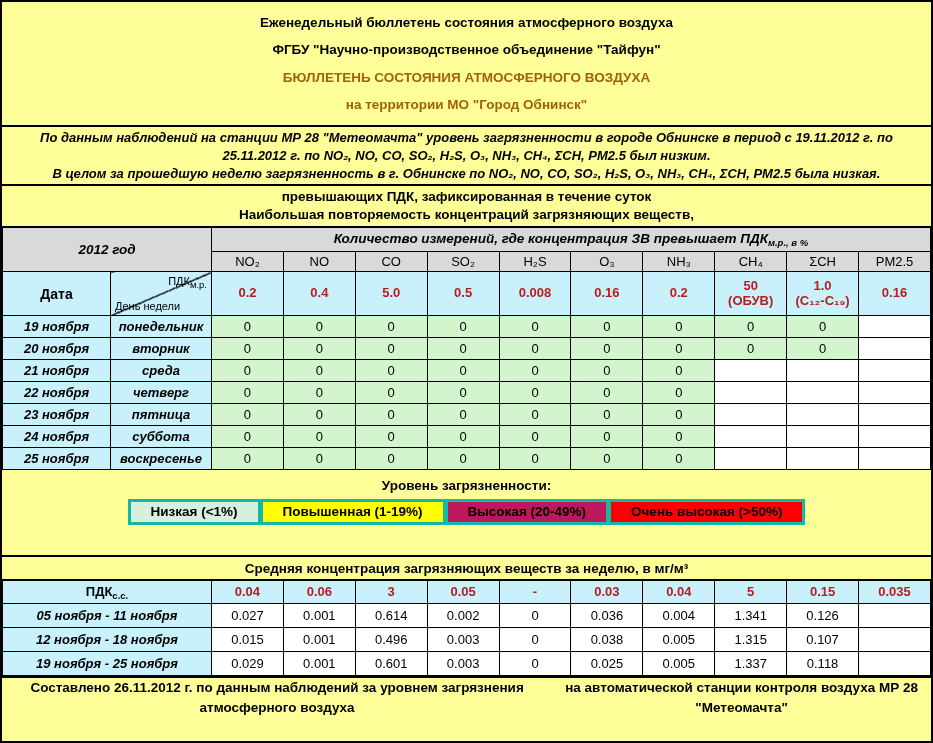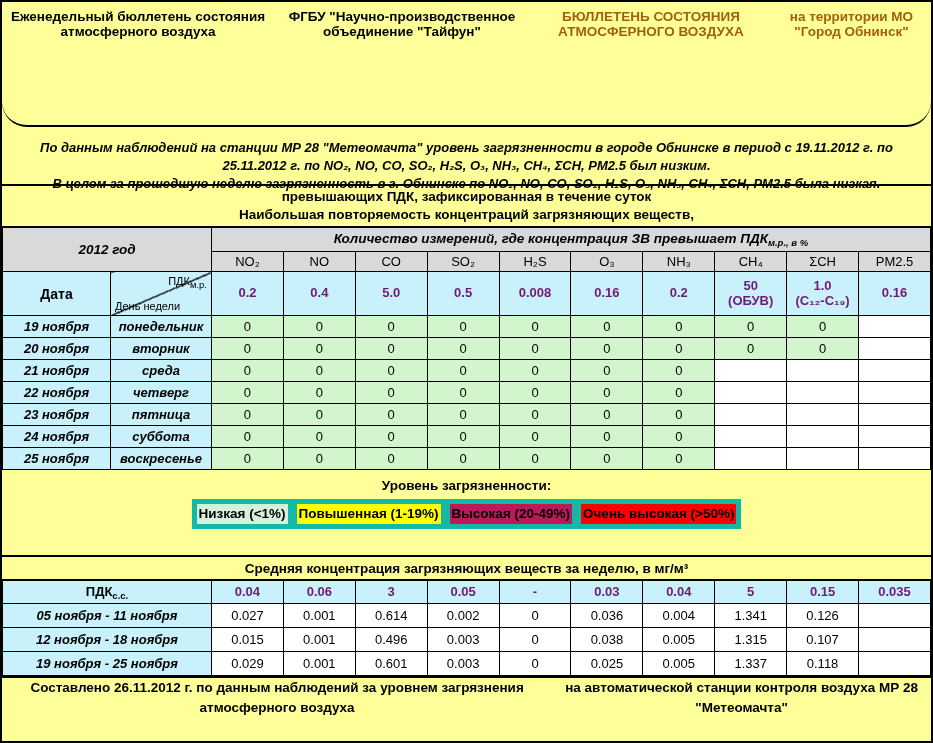--- a/index.html
+++ b/index.html
@@ -7,68 +7,68 @@
   body { font-family: "Liberation Sans", "DejaVu Sans", sans-serif; color:#000; }
   .page {
     width: 933px; height: 743px;
     background: #FFFF99;
     border: 2px solid #000;
     overflow: hidden;
   }
   
   .sec-header {
     height: 125px; border-bottom: 2px solid #000;
-    display: flex; flex-direction: row; justify-content: space-around;
-    text-align: center; padding: 7px 0; border-radius: 25px;
+    display: flex; flex-direction: column; justify-content: space-around;
+    text-align: center; padding: 7px 0;
   }
   .hl { font-weight: bold; font-size: 13.5px; }
   .hl.blue { color: #a16207; }
   
   .sec-summary {
     height: 59px; border-bottom: 2px solid #000;
     text-align: center; font-weight: bold; font-style: italic;
-    font-size: 13px; line-height: 1.38; padding: 12px 6px;
+    font-size: 13px; line-height: 1.38; padding: 2px 6px;
   }
   
   .sec-t1title {
     height: 41px; border-bottom: 1px solid #000;
     display:flex; flex-direction:column; justify-content:center;
     text-align: center; font-weight: bold; font-size: 13.5px; line-height: 1.35;
   }
   
   table { width: 100%; border-collapse: collapse; table-layout: fixed; }
   td { border: 1px solid #000; text-align: center; vertical-align: middle; font-size: 13px; overflow: hidden; }
   .cell-gray { background: #D9D9D9; }
   .cell-c    { background: #C8F1FB; }
   .cell-g    { background: #D3F5CD; }
   .cell-w    { background: #FFFFFF; }
   .t1 .r-h1 td { height: 24px; font-weight: bold; font-style: italic; font-size: 13.5px; }
   .t1 .r-h2 td { height: 20px; font-size: 13px; }
   .t1 .r-pdk td { height: 44px; }
   .t1 .r-d td { height: 22px; }
-  .pdkv { color: #701a75; font-weight: bold; white-space: pre-line; line-height: 1.15; }
+  .pdkv { color: #b91c1c; font-weight: bold; white-space: pre-line; line-height: 1.15; }
   .date-h { font-weight: bold; font-size: 14px; text-align: center; }
   .datec, .dayc { font-weight: bold; font-style: italic; }
   .sub { font-size: 9.5px; vertical-align: -3px; }
   .diag {
     position: relative;
     background-image: linear-gradient(to bottom right,
       transparent calc(50% - 0.7px), #000 calc(50% - 0.7px),
       #000 calc(50% + 0.7px), transparent calc(50% + 0.7px));
     padding-left: 32px;
   }
   .diag-top { position:absolute; top:3px; right:4px; font-size:11px; }
   .diag-bottom { position:absolute; bottom:3px; left:4px; font-size:11px; }
   
   .sec-legend { height: 87px; border-bottom: 2px solid #000; text-align:center; padding-top: 8px; }
   .legend-title { font-weight: bold; font-size: 13.5px; margin-bottom: 6px; }
   .legend-strip { display: inline-flex; }
   .legend-item {
-    border: 5px solid #14b8a6; margin-left: -1px;
-    font-weight: bold; font-size: 13.5px; padding: 2px 2px 3px;
+    border: 3px solid #14b8a6; margin-left: -1px;
+    font-weight: bold; font-size: 13.5px; padding: 2px 20px 3px;
   }
   .legend-item:first-child { margin-left: 0; }
   
   .sec-t2 { border-bottom: 2px solid #000; }
   .t2-title {
     height: 23px; border-bottom: 1px solid #000;
     display:flex; align-items:center; justify-content:center;
     font-weight: bold; font-size: 13.5px;
   }
   .t2 td { height: 23px; }

